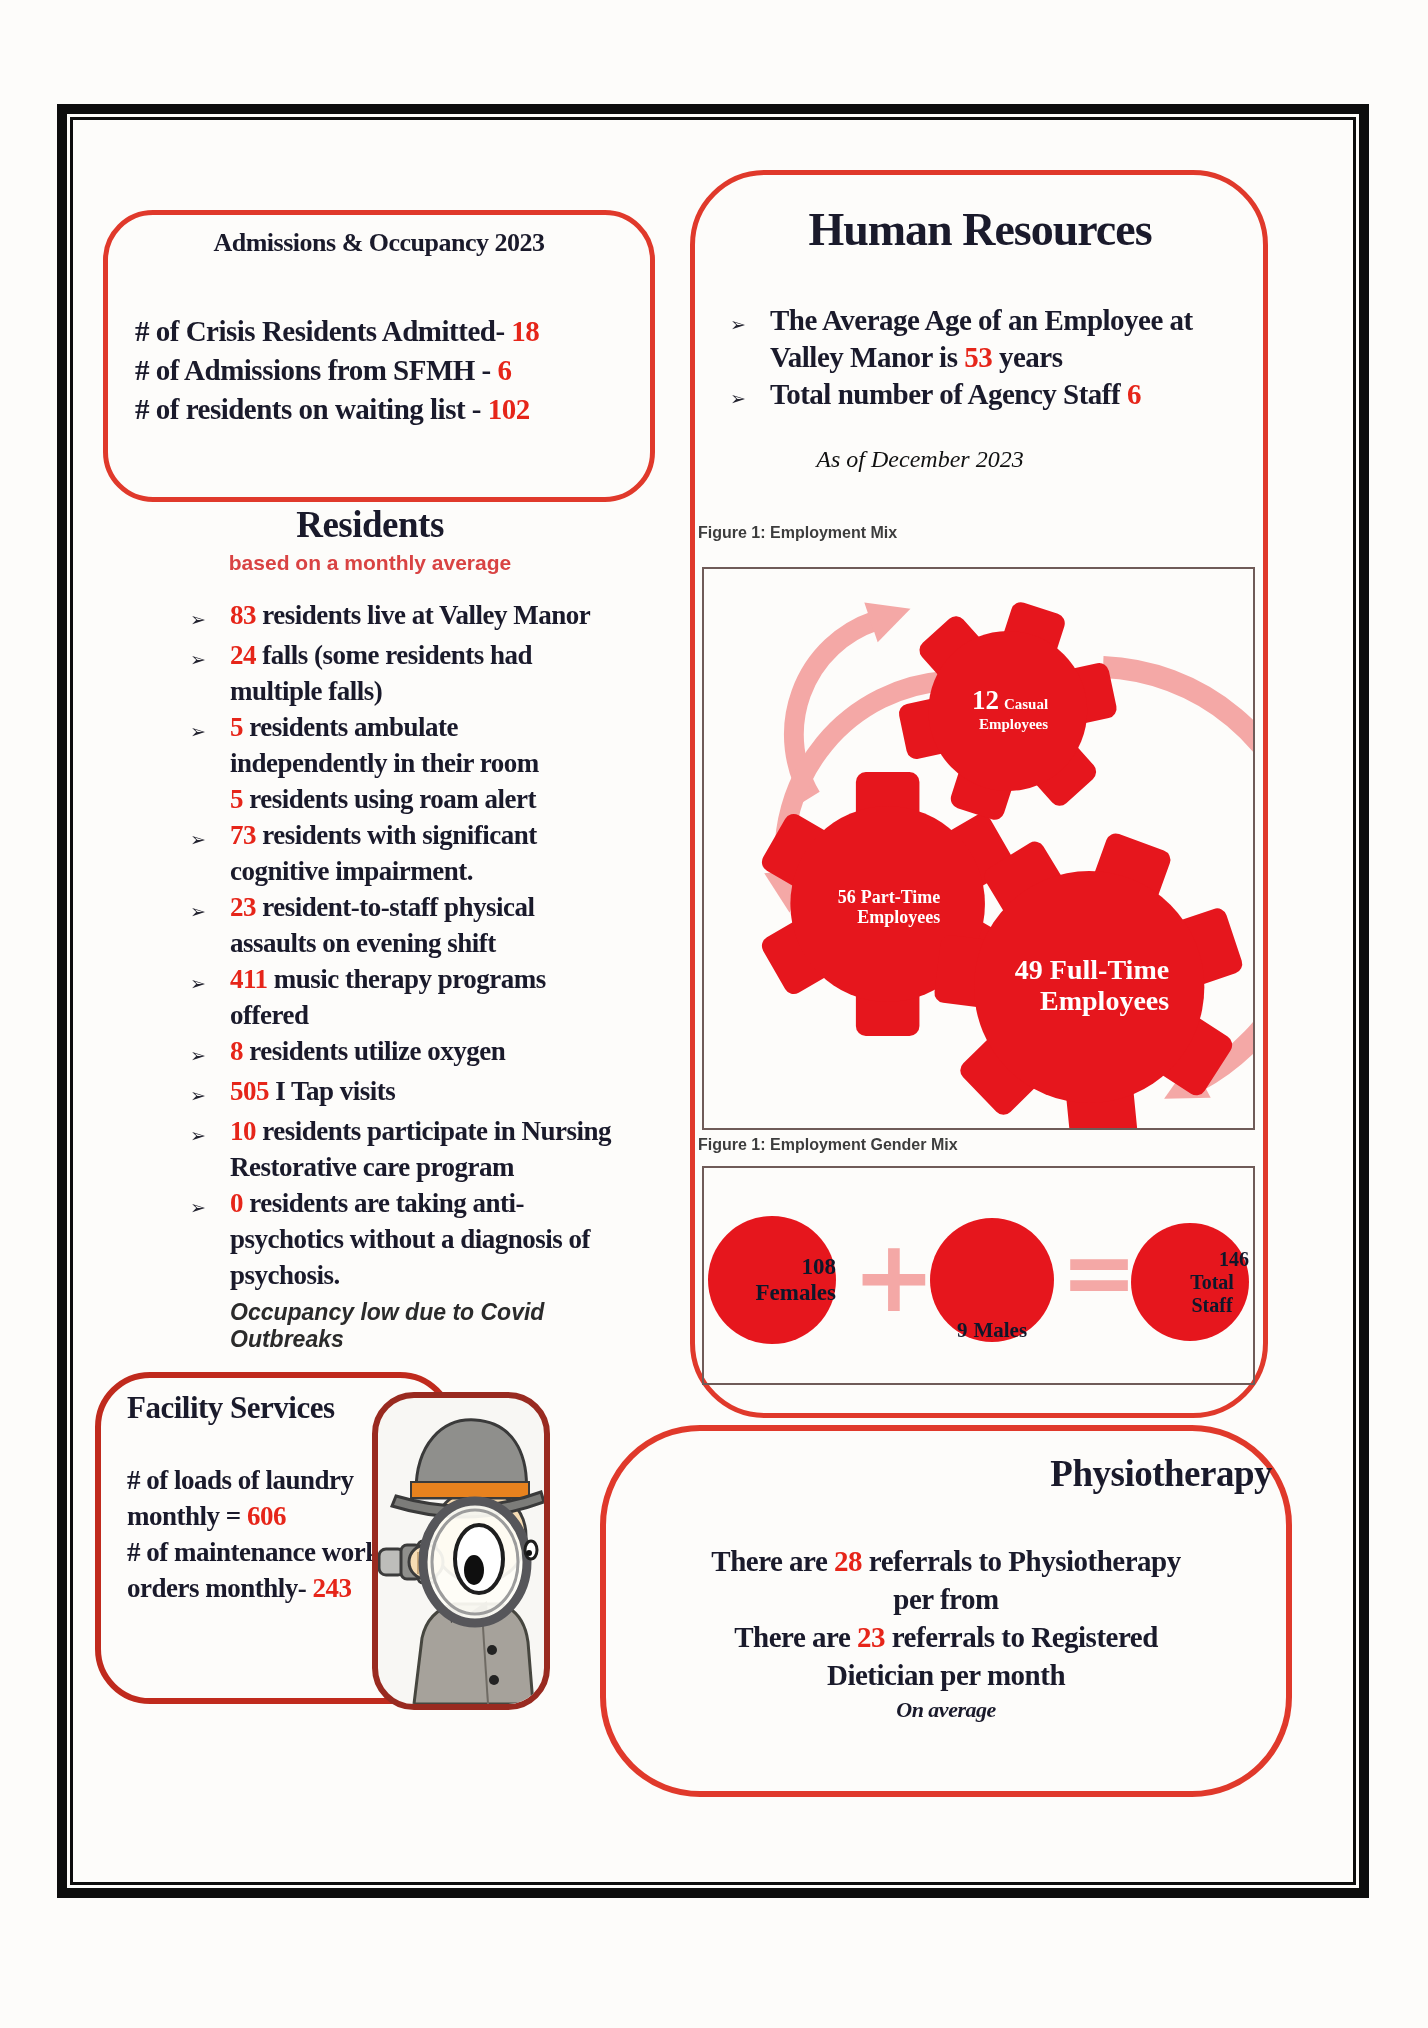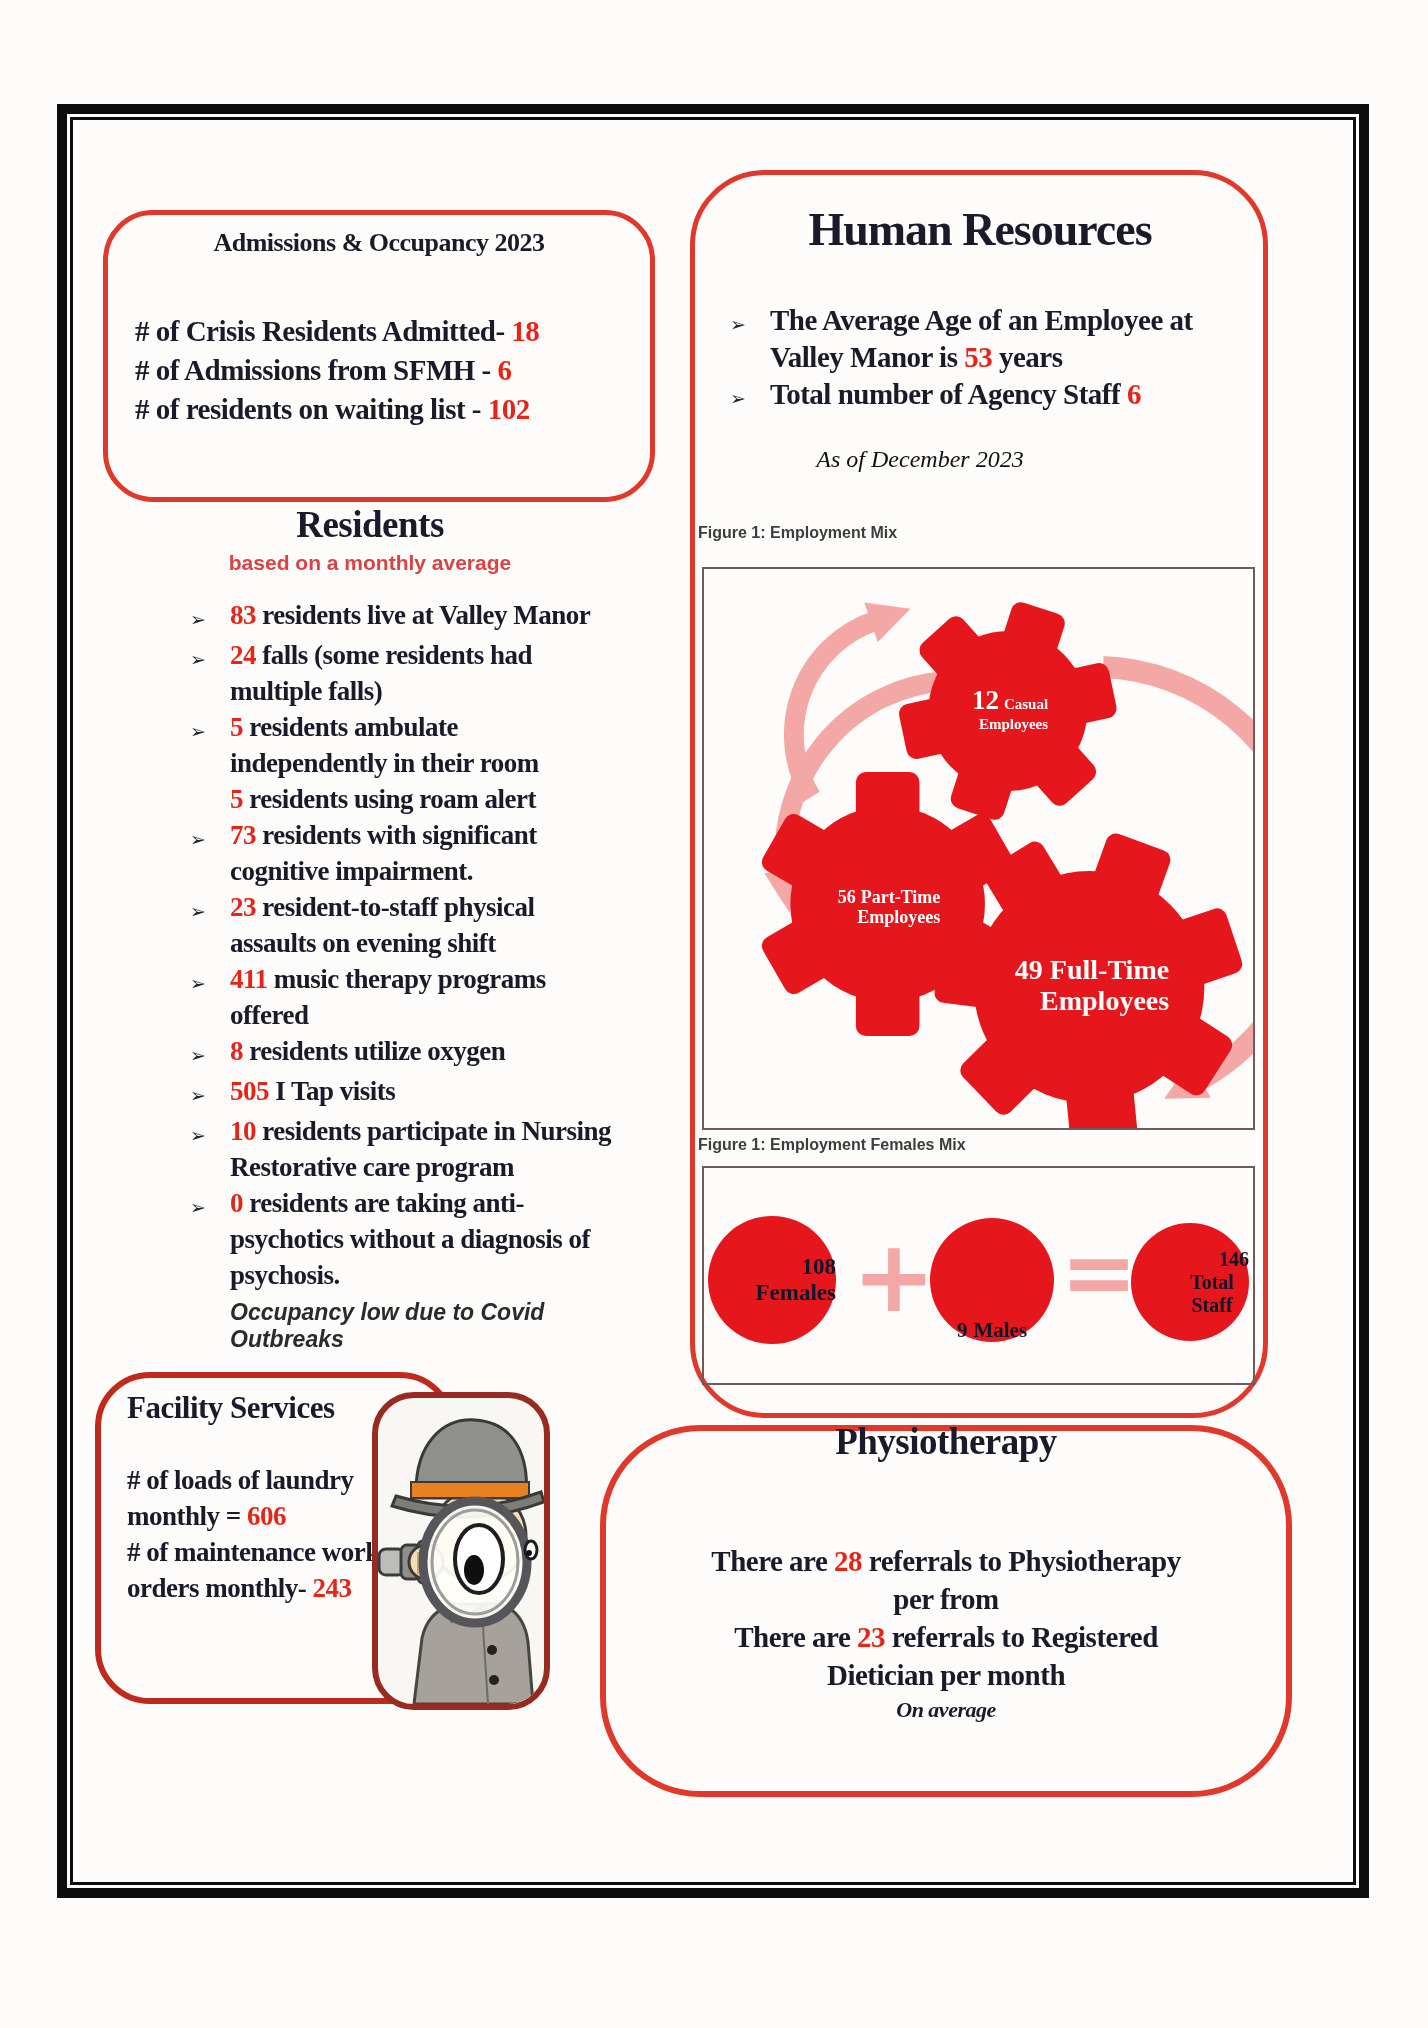--- a/index.html
+++ b/index.html
@@ -75,21 +75,21 @@
   .c1{left:68px;top:112px;width:128px;height:128px;font-size:23px;}
   .c2{left:288px;top:112px;width:124px;height:124px;font-size:21px;flex-direction:row;gap:6px;}
   .c3{left:486px;top:114px;width:118px;height:118px;font-size:20px;}
   .c3 .clab{width:74px;text-align:center;}
   .op{position:absolute;transform:translate(-50%,-50%);color:var(--pink);font-family:"DejaVu Sans",sans-serif;font-weight:bold;}
   .plus{left:190px;top:108px;font-size:100px;}
   .equals{left:395px;top:104px;font-size:92px;}
 
   
   .physio{left:600px;top:1425px;width:692px;height:372px;border:6px solid var(--red);border-radius:100px;}
-  .phy-title{left:620px;top:1420px;width:652px;text-align:center;font-size:37px;}
+  .phy-title{left:620px;top:1452px;width:652px;text-align:right;font-size:37px;}
   .phy-lines{left:630px;top:1542px;width:632px;text-align:center;font-size:29px;line-height:38px;}
   .phy-note{left:630px;top:1697px;width:632px;text-align:center;font-size:22px;font-style:italic;}
 </style>
 </head>
 <body>
 
 <div class="page">
   <div class="frame"></div>
 
   <div class="rbox admissions"></div>
@@ -265,21 +265,21 @@
     <div class="gear-label gl2">
       <span class="gnum">56</span><span>Part-Time</span><br>
       <span>Employees</span>
     </div>
     <div class="gear-label gl3">
       <span class="gnum">49</span><span>Full-Time</span><br>
       <span>Employees</span>
     </div>
   </div>
 
-  <div class="abs figlabel fig2label">Figure 1: Employment Females Mix</div>
+  <div class="abs figlabel fig2label">Figure 1: Employment Gender Mix</div>
   <div class="abs fig2box">
     <div class="circle c1">
       <div class="cnum">108</div>
       <div class="clab">Females</div>
     </div>
     <div class="op plus">+</div>
     <div class="circle c2">
       <span class="cnum">9</span>
       <span class="clab">Males</span>
     </div>

